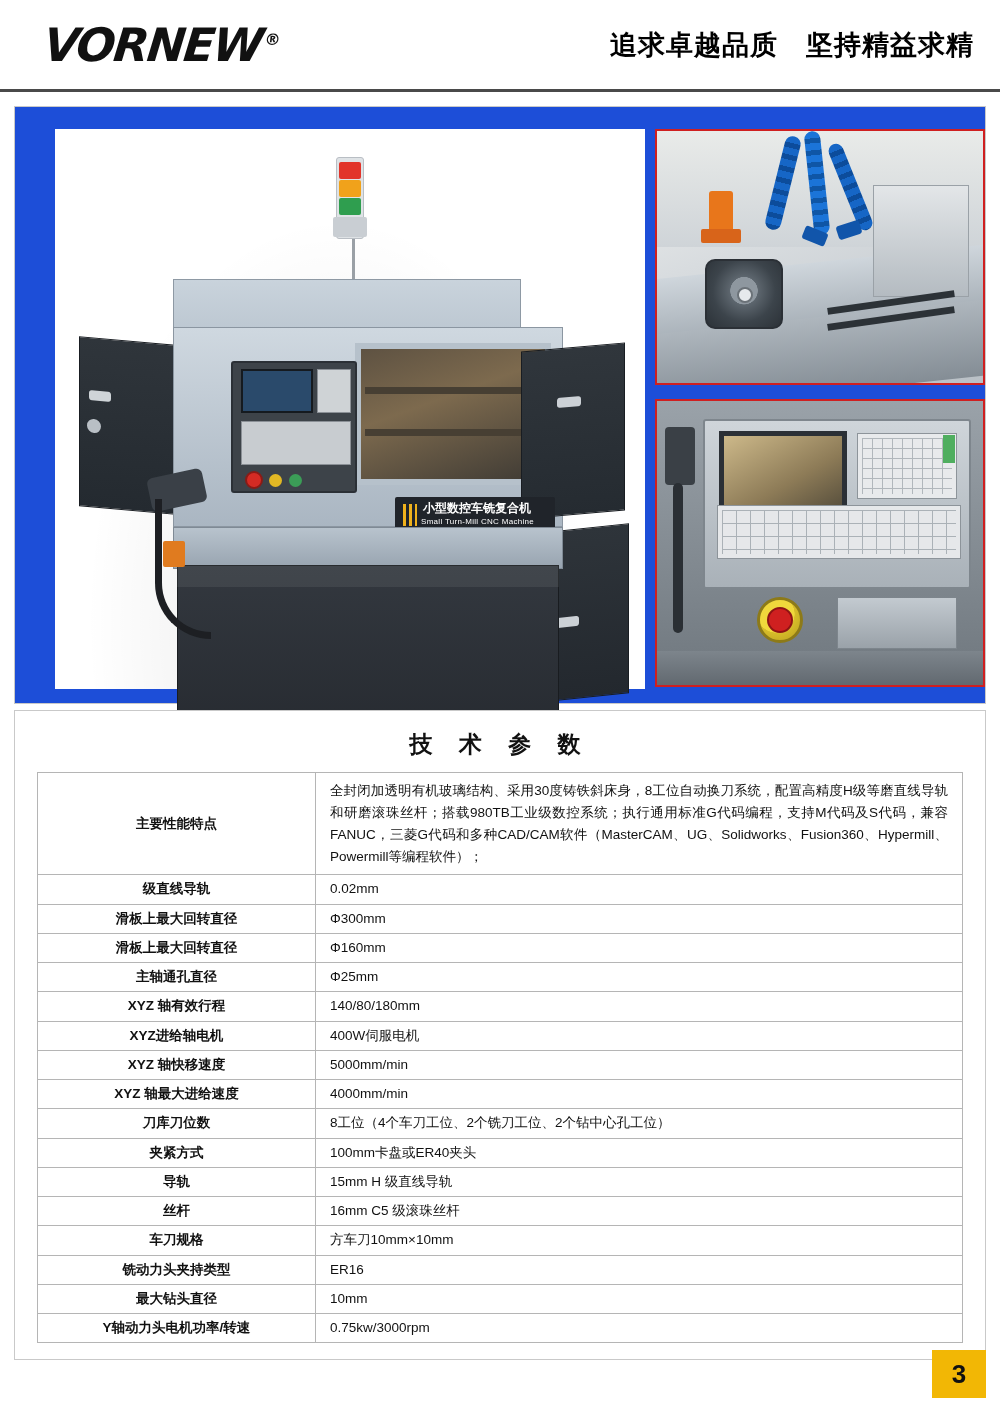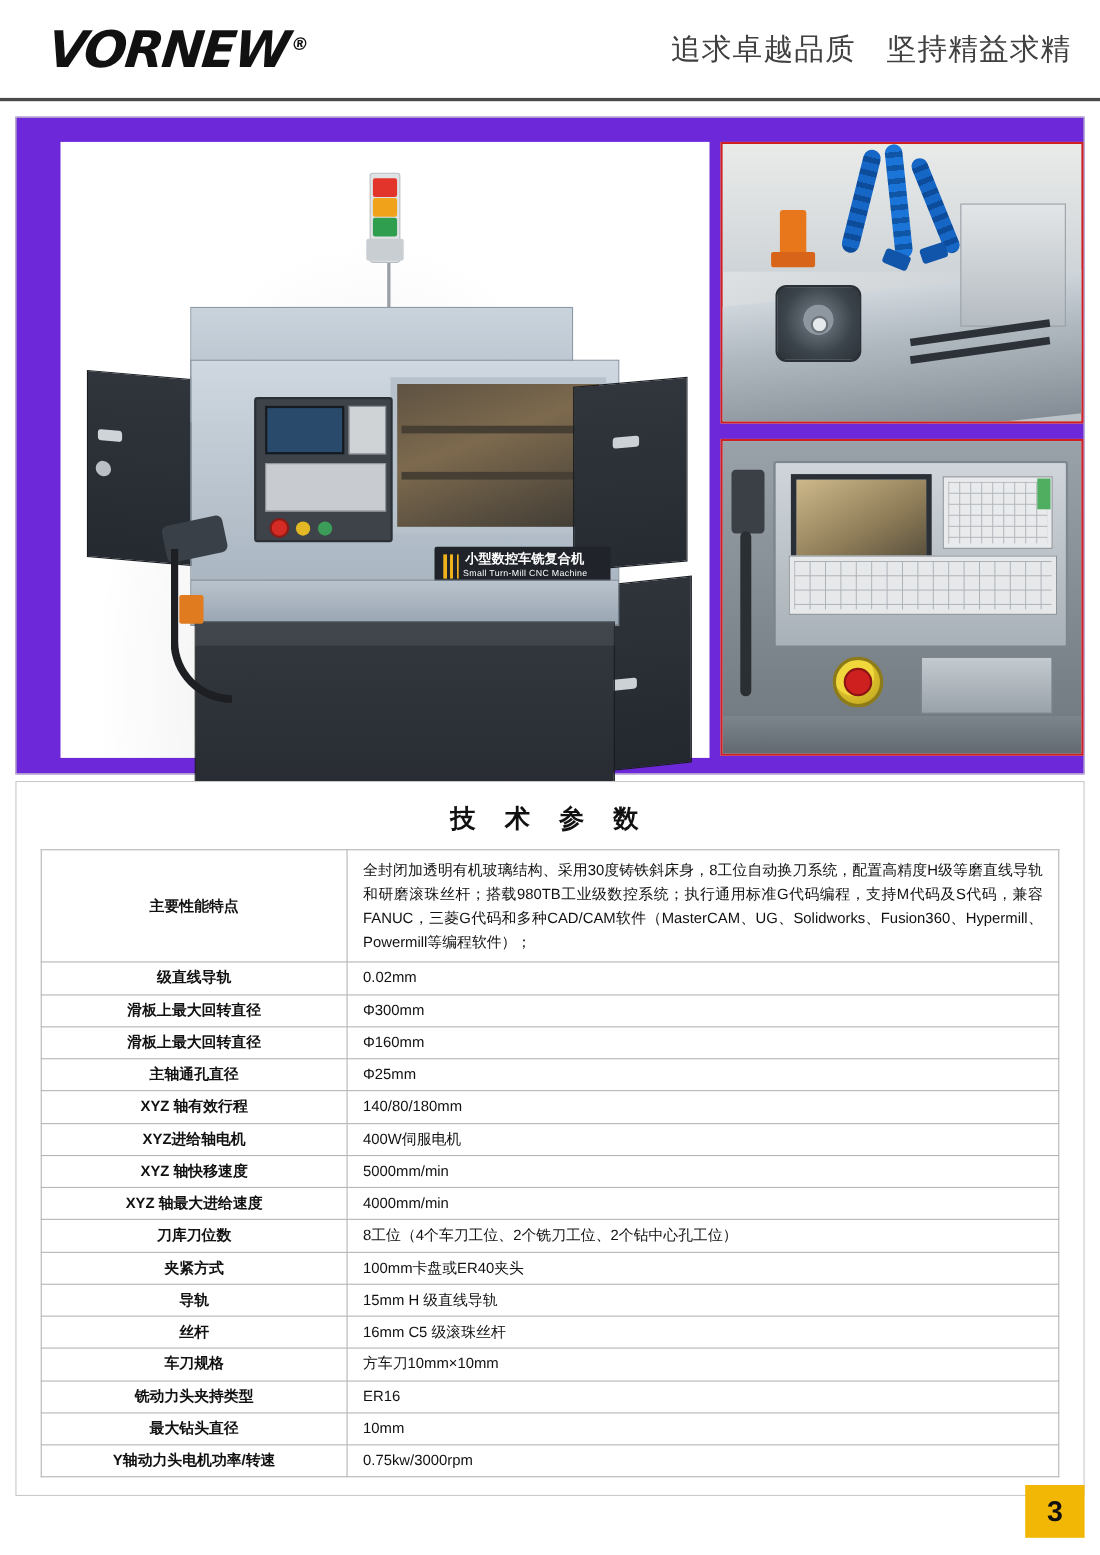--- a/index.html
+++ b/index.html
@@ -36,33 +36,33 @@
   }
   #brand-logo .reg {
     font-size:16px;
     font-style:normal;
     vertical-align:super;
     letter-spacing:0;
     margin-left:2px;
   }
   #header-slogan {
     font-size:27px;
-    font-weight:normal;
+    font-weight:bold;
     letter-spacing:1px;
-    color:#404040;
+    color:#000000;
     white-space:pre;
   }
 
   
   #photo-panel {
     position:relative;
     margin:14px 14px 0 14px;
     height:598px;
     border:1px solid #c9c9c9;
-    background:#6d28d9;
+    background:#1d4ed8;
   }
 
   
   #machine-photo {
     position:absolute;
     left:40px; top:22px;
     width:590px; height:560px;
     background:
       radial-gradient(ellipse at 48% 88%, rgba(0,0,0,0.10) 0%, rgba(0,0,0,0) 58%),
       #ffffff;

